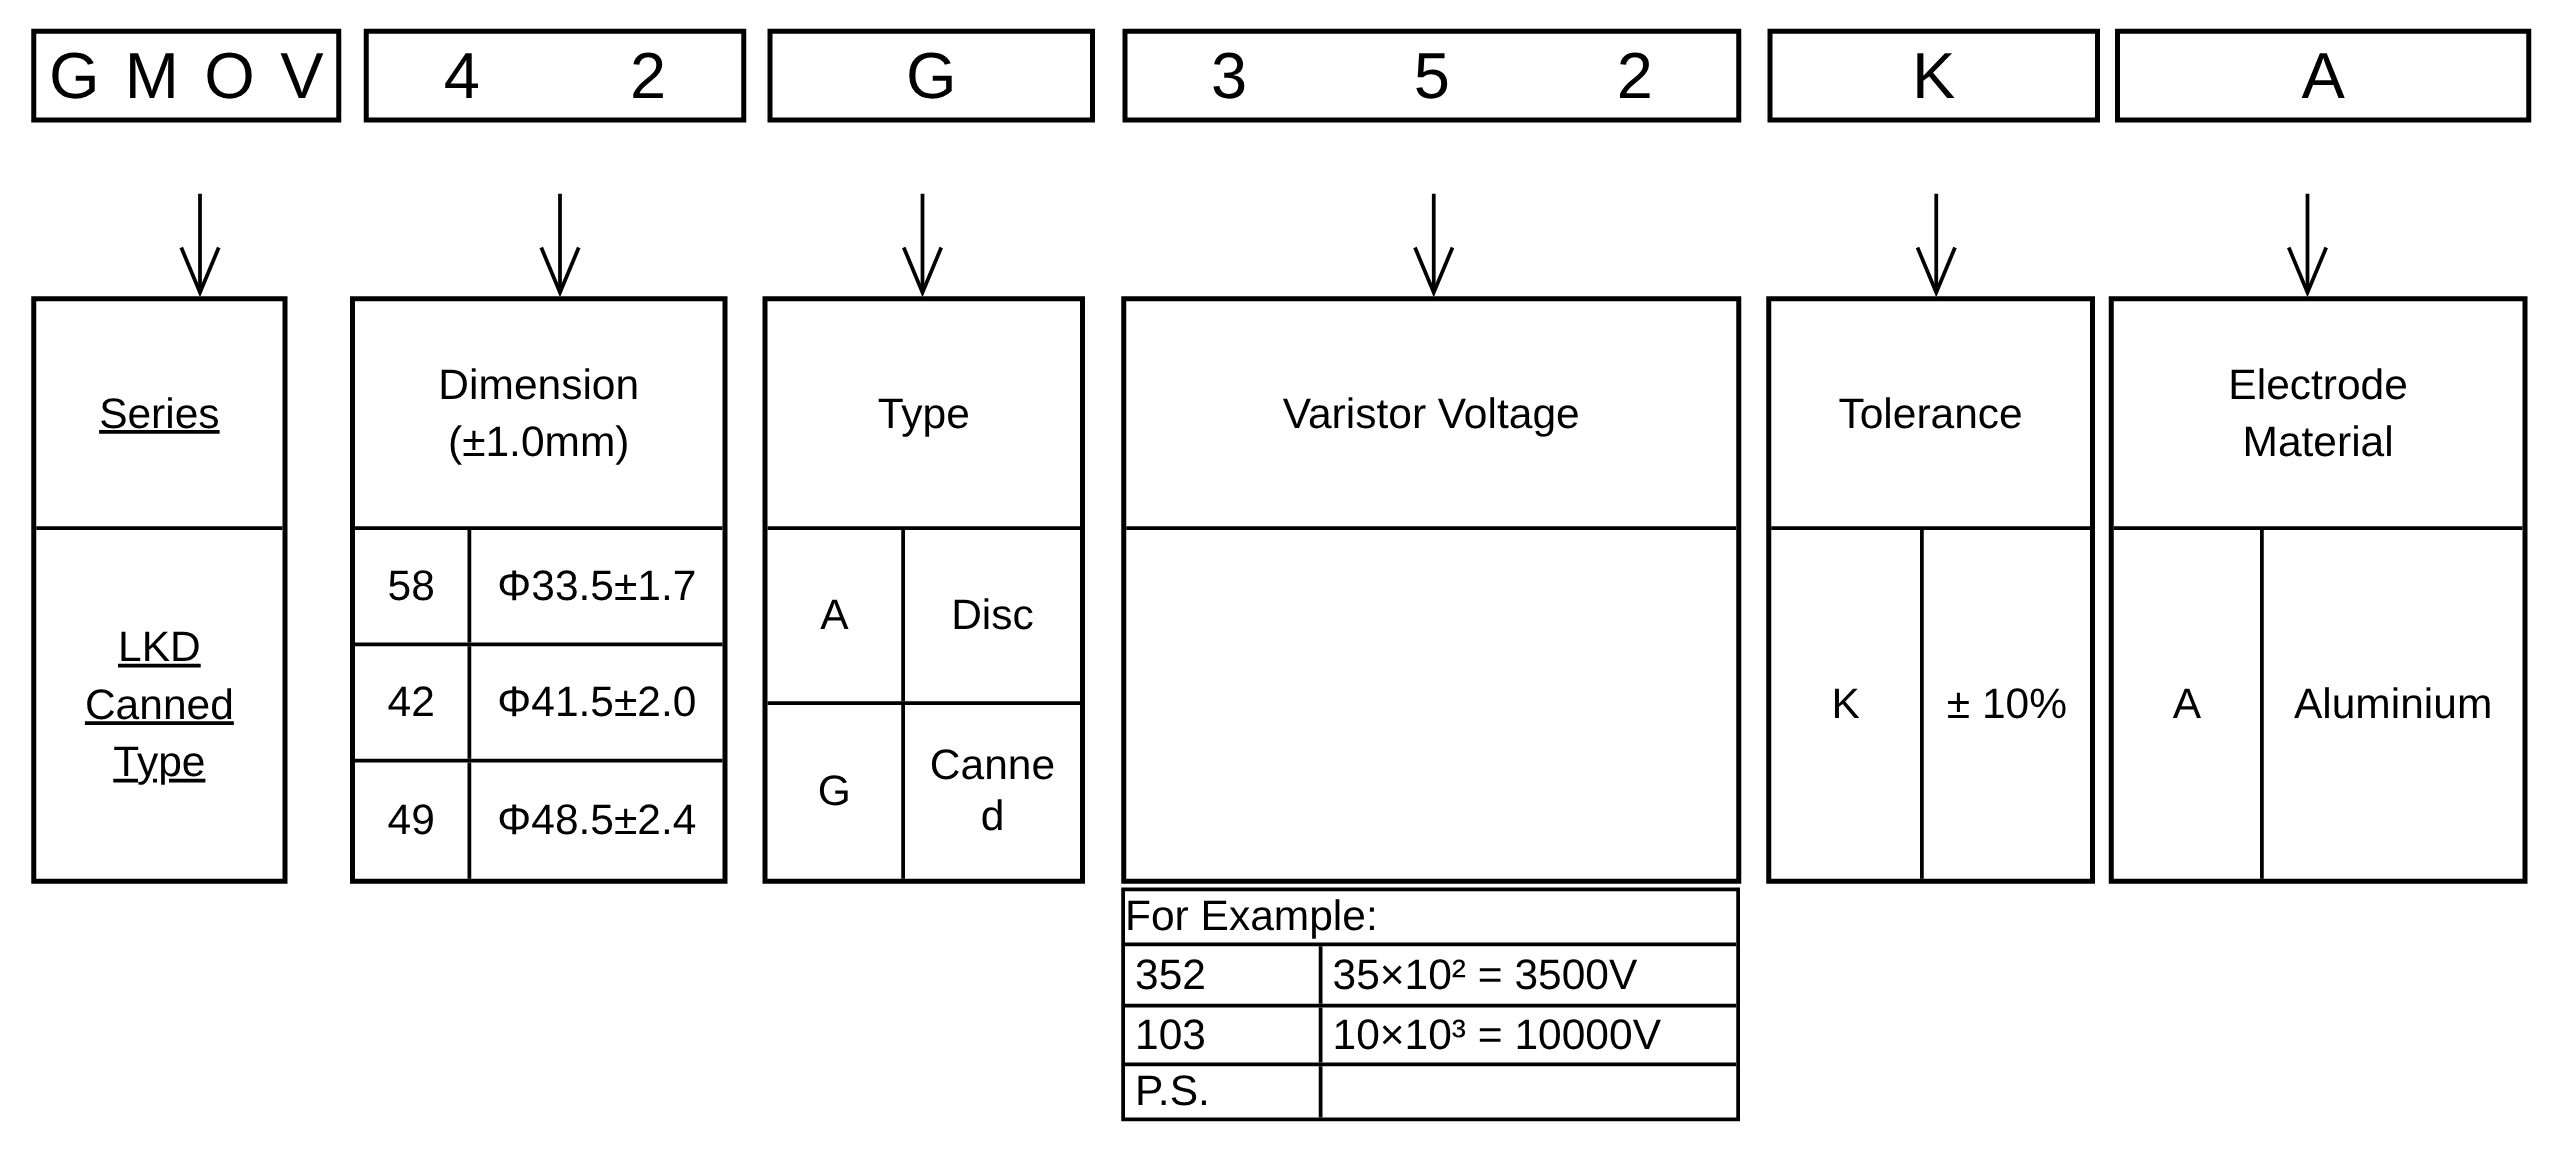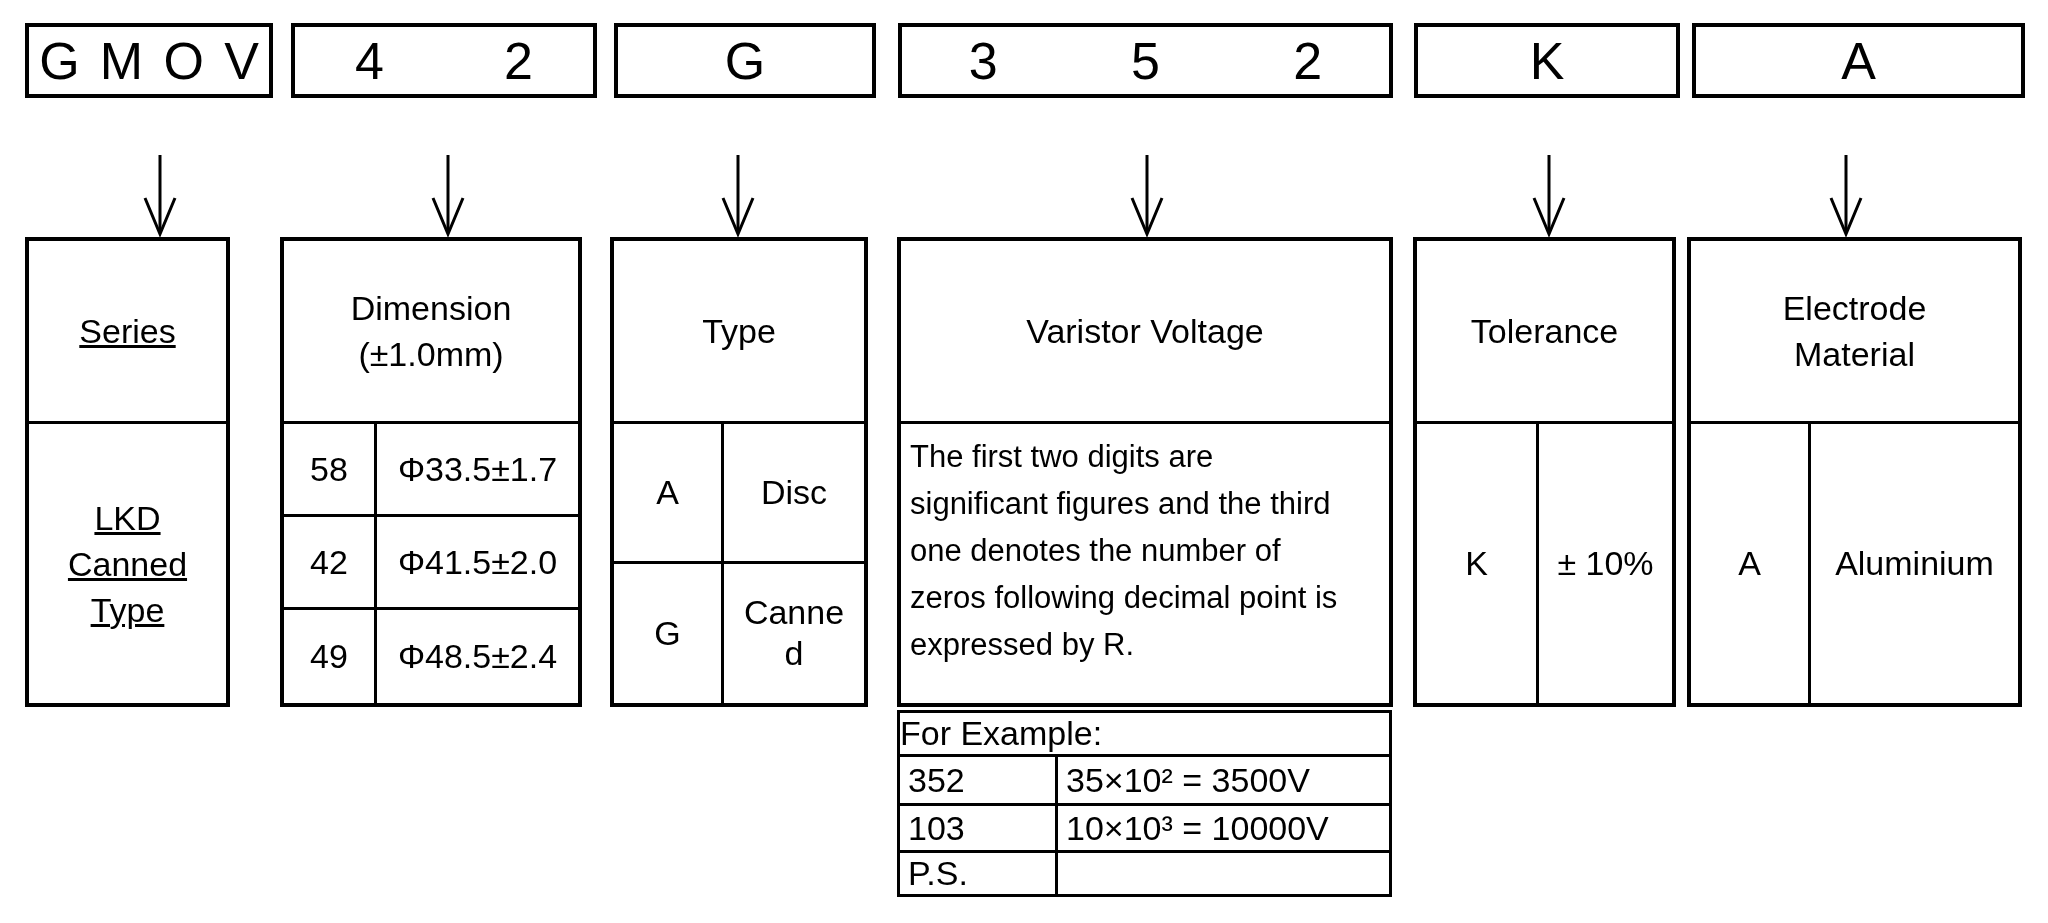--- a/index.html
+++ b/index.html
@@ -158,27 +158,20 @@
         <div class="cell col-divider">G</div>
         <div class="cell">
             <span class="wrap-narrow">Canned</span>
           </div>
       </div>
     </div>
   </div>
 
   <div class="panel" style="left:897px;width:496px;">
     <div class="panel-title">Varistor Voltage</div>
-    <div class="panel-body">
-      <div class="desc">The first two digits are
-significant figures and the third
-one denotes the number of
-zeros following decimal point is
-expressed by R.</div>
-    </div>
   </div>
 
   <div class="example-table">
     <div class="ex-header">For Example:</div>
     <div class="ex-row row-divider">
       <div class="ex-cell col-divider">352</div>
       <div class="ex-cell">35×10² = 3500V</div>
     </div>
     <div class="ex-row row-divider">
       <div class="ex-cell col-divider">103</div>

